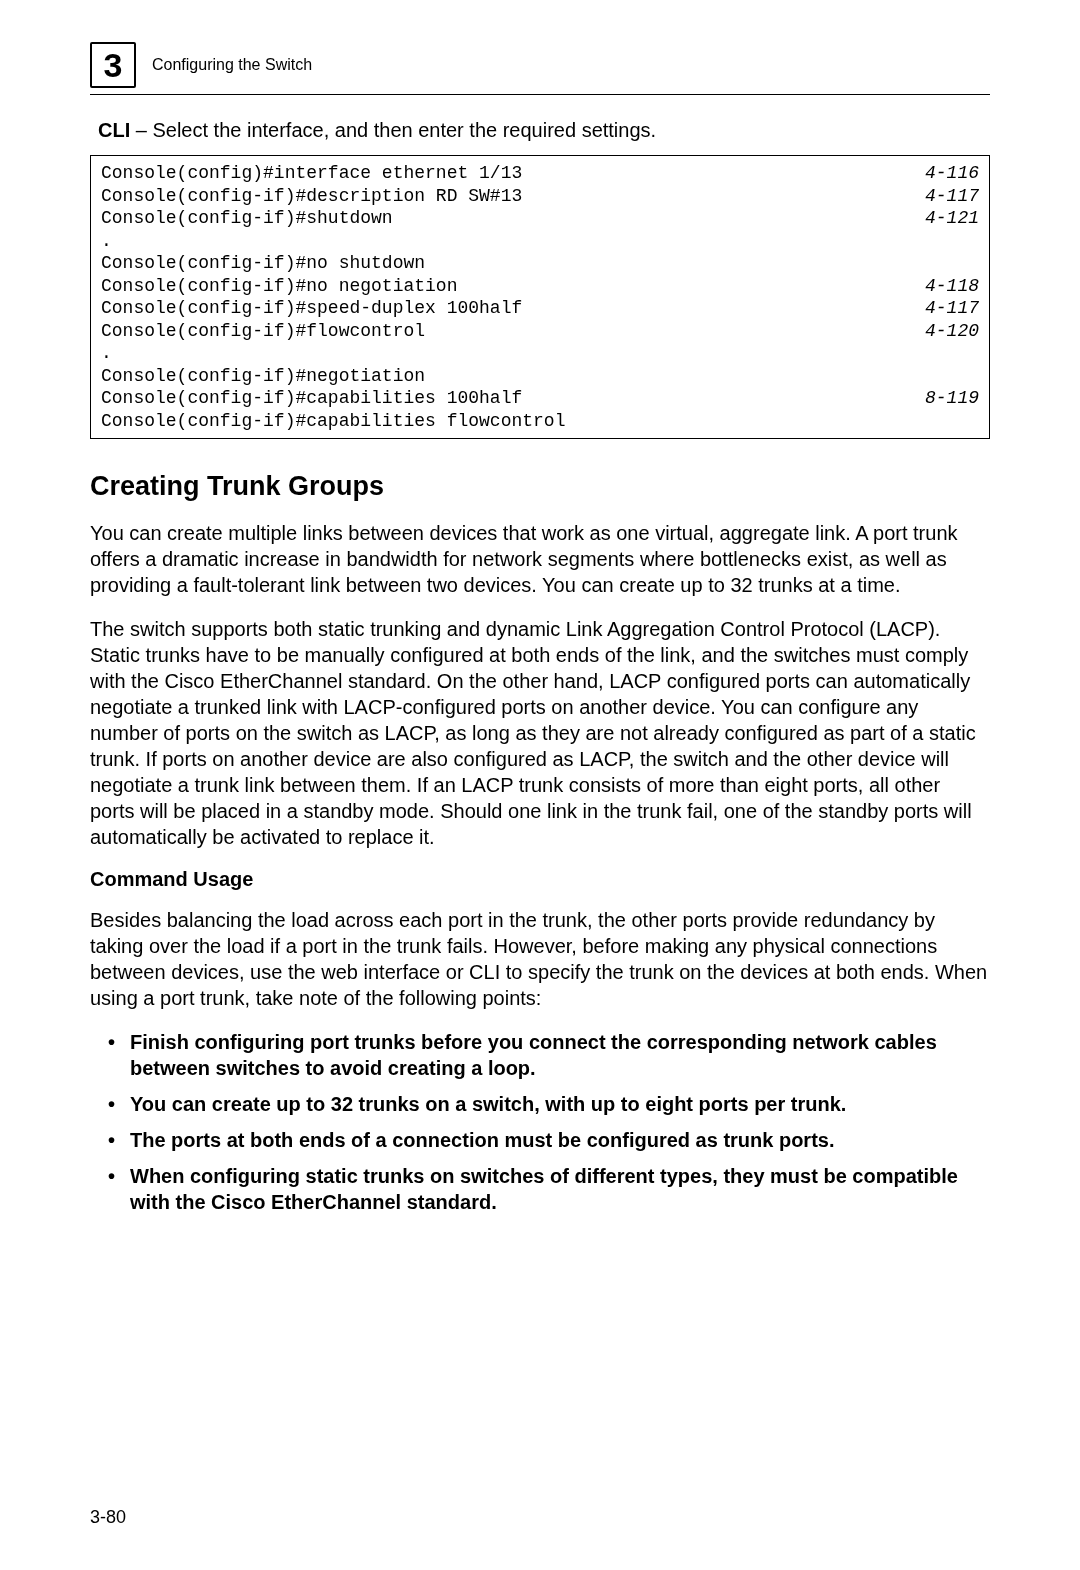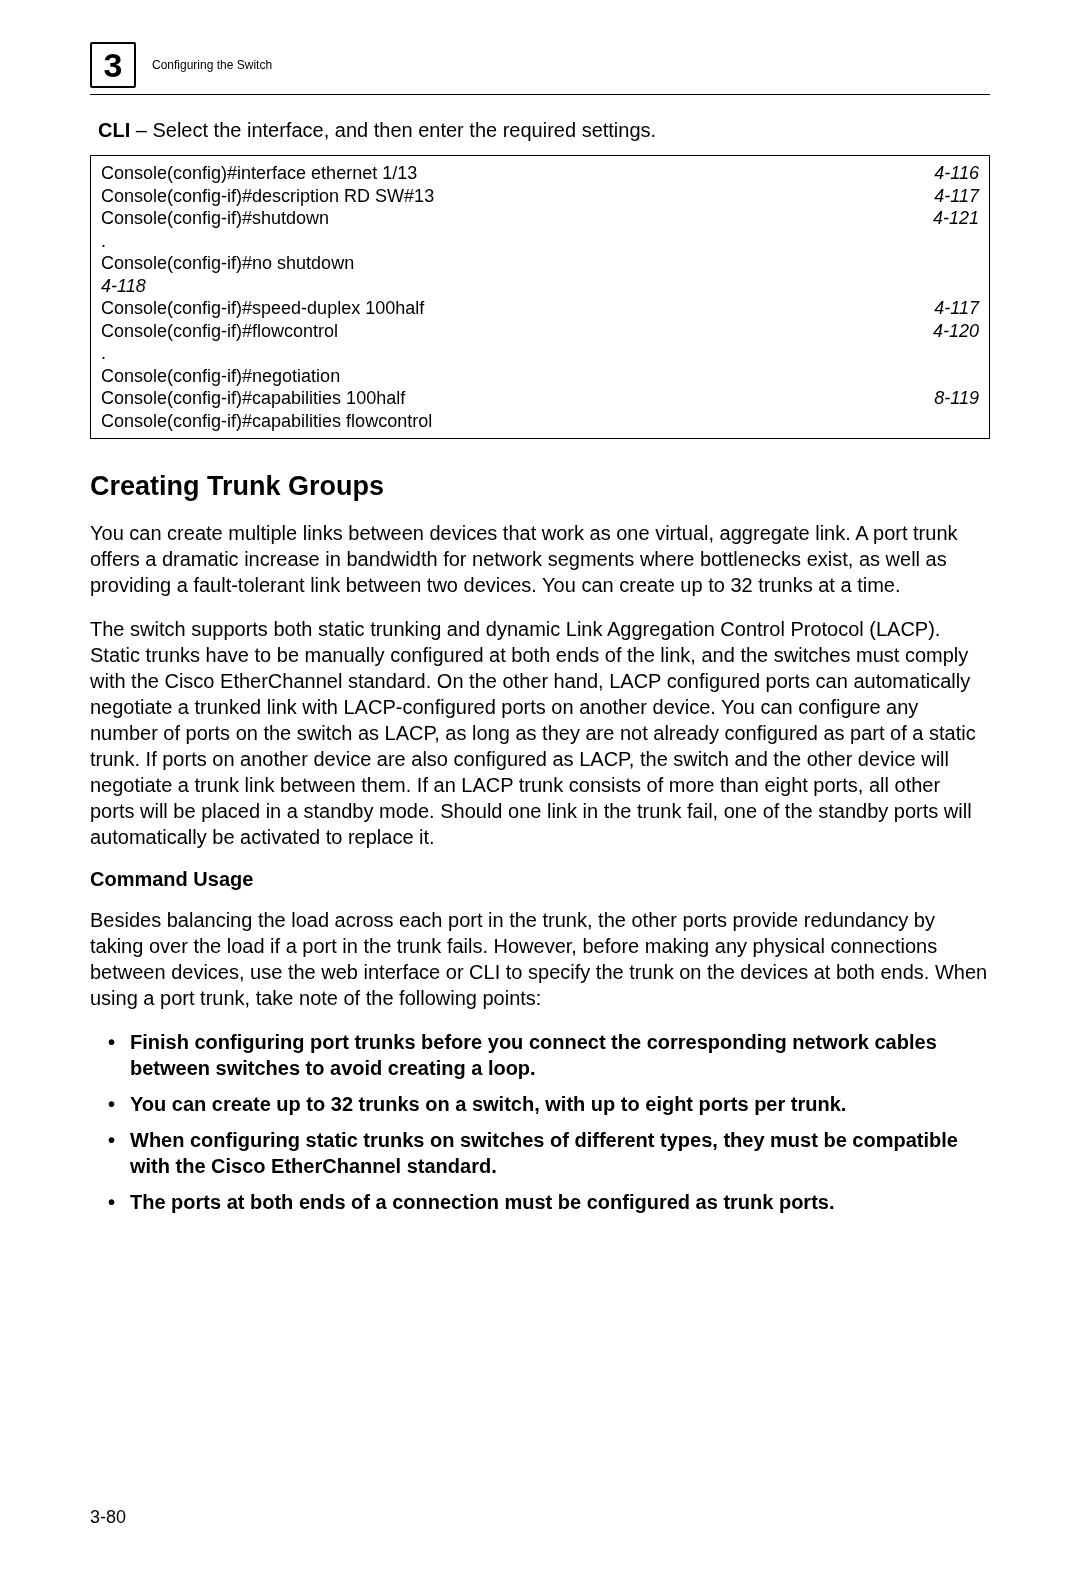--- a/index.html
+++ b/index.html
@@ -29,33 +29,33 @@
     border: 2px solid #000;
     border-radius: 2px;
     display: flex;
     align-items: center;
     justify-content: center;
     font-size: 34px;
     font-weight: 900;
     margin-right: 16px;
   }
   .chapter-title {
-    font-size: 12px;
+    font-size: 16px;
     font-weight: normal;
   }
   .lead-para {
     font-size: 20px;
     margin: 8px 0 12px 8px;
     line-height: 1.3;
   }
   .bold { font-weight: bold; }
   .cli-box {
     border: 1px solid #000;
     padding: 6px 10px 6px 10px;
-    font-family: Liberation Sans, sans-serif;
+    font-family: Liberation Mono, monospace;
     font-size: 18px;
     line-height: 1.25;
     margin-bottom: 32px;
     text-align: right;
   }
   .cli-line {
     display: flex;
     justify-content: space-between;
   }
   .cli-cmd { white-space: pre; }
@@ -132,20 +132,21 @@
       </div>
     <div class="cli-line">
         <span class="cli-cmd">.</span>
         <span class="cli-ref"></span>
       </div>
     <div class="cli-line">
         <span class="cli-cmd">Console(config-if)#no shutdown</span>
         <span class="cli-ref"></span>
       </div>
     <div class="cli-line">
+        <span class="cli-cmd">Console(config-if)#no negotiation</span>
         <span class="cli-ref">4-118</span>
       </div>
     <div class="cli-line">
         <span class="cli-cmd">Console(config-if)#speed-duplex 100half</span>
         <span class="cli-ref">4-117</span>
       </div>
     <div class="cli-line">
         <span class="cli-cmd">Console(config-if)#flowcontrol</span>
         <span class="cli-ref">4-120</span>
       </div>
@@ -172,19 +173,19 @@
   <p class="para">You can create multiple links between devices that work as one virtual, aggregate link. A port trunk offers a dramatic increase in bandwidth for network segments where bottlenecks exist, as well as providing a fault-tolerant link between two devices. You can create up to 32 trunks at a time.</p>
   <p class="para">The switch supports both static trunking and dynamic Link Aggregation Control Protocol (LACP). Static trunks have to be manually configured at both ends of the link, and the switches must comply with the Cisco EtherChannel standard. On the other hand, LACP configured ports can automatically negotiate a trunked link with LACP-configured ports on another device. You can configure any number of ports on the switch as LACP, as long as they are not already configured as part of a static trunk. If ports on another device are also configured as LACP, the switch and the other device will negotiate a trunk link between them. If an LACP trunk consists of more than eight ports, all other ports will be placed in a standby mode. Should one link in the trunk fail, one of the standby ports will automatically be activated to replace it.</p>
 
   <div class="h3">Command Usage</div>
 
   <p class="para">Besides balancing the load across each port in the trunk, the other ports provide redundancy by taking over the load if a port in the trunk fails. However, before making any physical connections between devices, use the web interface or CLI to specify the trunk on the devices at both ends. When using a port trunk, take note of the following points:</p>
 
   <ul class="bullets">
     <li>Finish configuring port trunks before you connect the corresponding network cables between switches to avoid creating a loop.</li>
     <li>You can create up to 32 trunks on a switch, with up to eight ports per trunk.</li>
+    <li>The ports at both ends of a connection must be configured as trunk ports.</li>
     <li>When configuring static trunks on switches of different types, they must be compatible with the Cisco EtherChannel standard.</li>
-    <li>The ports at both ends of a connection must be configured as trunk ports.</li>
   </ul>
 
   <div class="footer">3-80</div>
 
 </div>
 
 </body></html>

